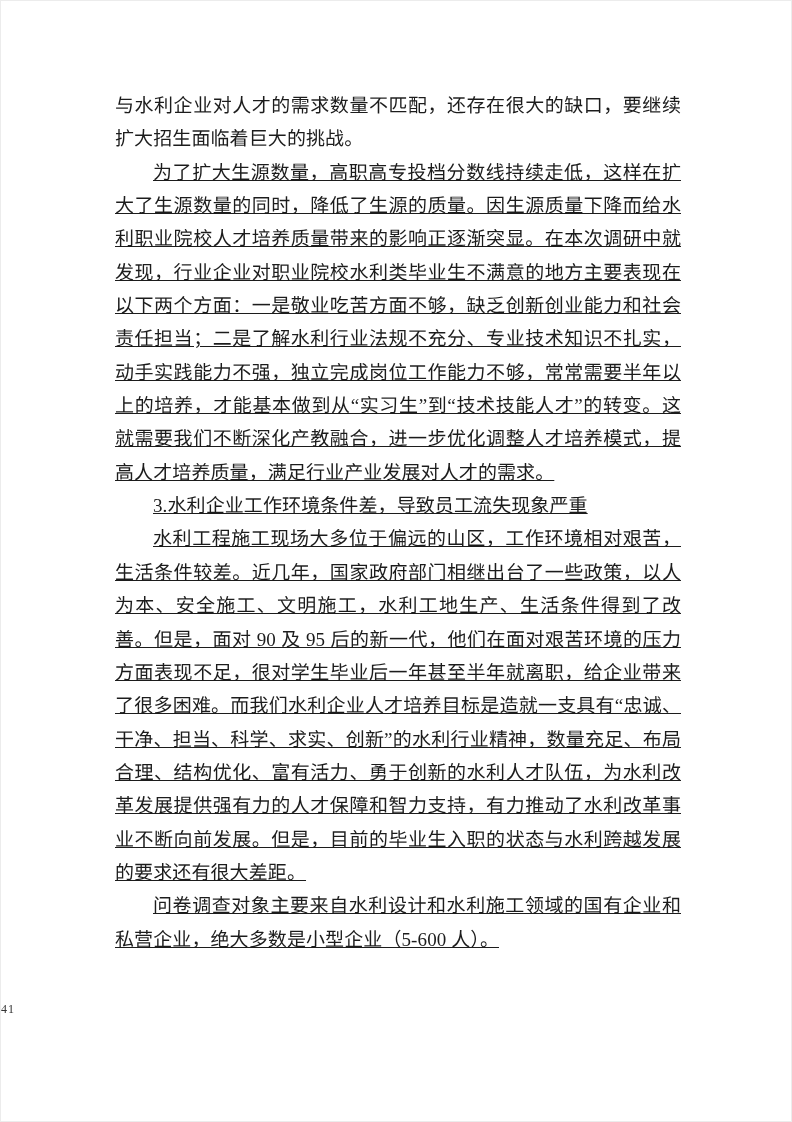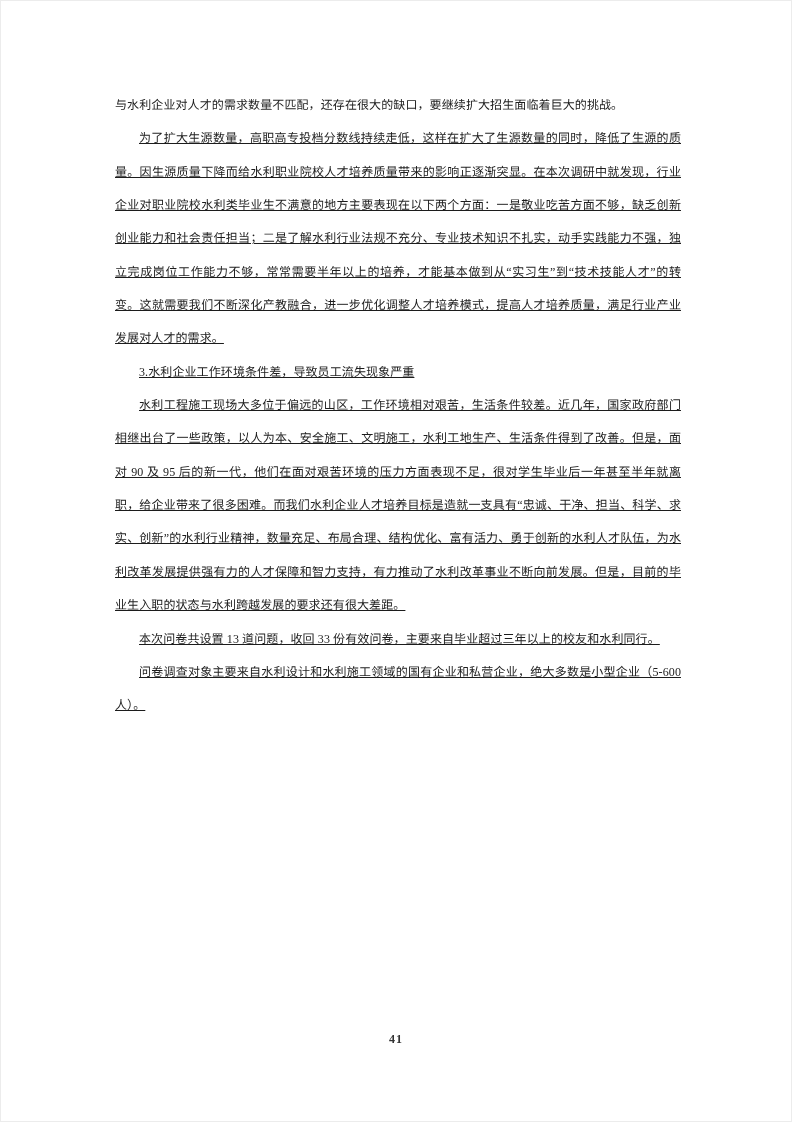--- a/index.html
+++ b/index.html
@@ -20,53 +20,51 @@
   }
   .content {
     position: absolute;
     left: 114px;
     top: 88px;
     width: 566px;
   }
   .para {
     margin: 0;
     padding: 0;
-    font-size: 12px;
+    font-size: 19px;
     line-height: 33.35px;
     text-align: justify;
     letter-spacing: 0.1px;
     word-break: normal;
   }
   .para.indent {
     text-indent: 2em;
     text-decoration: underline;
   }
   .page-footer {
     position: absolute;
     left: 0;
-    top: 1028px;
+    top: 998px;
     width: 100%;
-    text-align: center;
-    font-weight: bold;
+    text-align: left;
   }
   .page-number {
     font-size: 12px;
     color: #333333;
     letter-spacing: 1px;
   }
 </style>
 </head>
 <body>
 
 <div class="page">
   <main class="content">
 
   <p class="para">与水利企业对人才的需求数量不匹配，还存在很大的缺口，要继续扩大招生面临着巨大的挑战。</p>
       <p class="para indent">为了扩大生源数量，高职高专投档分数线持续走低，这样在扩大了生源数量的同时，降低了生源的质量。因生源质量下降而给水利职业院校人才培养质量带来的影响正逐渐突显。在本次调研中就发现，行业企业对职业院校水利类毕业生不满意的地方主要表现在以下两个方面：一是敬业吃苦方面不够，缺乏创新创业能力和社会责任担当；二是了解水利行业法规不充分、专业技术知识不扎实，动手实践能力不强，独立完成岗位工作能力不够，常常需要半年以上的培养，才能基本做到从“实习生”到“技术技能人才”的转变。这就需要我们不断深化产教融合，进一步优化调整人才培养模式，提高人才培养质量，满足行业产业发展对人才的需求。</p>
       <p class="para indent">3.水利企业工作环境条件差，导致员工流失现象严重</p>
       <p class="para indent">水利工程施工现场大多位于偏远的山区，工作环境相对艰苦，生活条件较差。近几年，国家政府部门相继出台了一些政策，以人为本、安全施工、文明施工，水利工地生产、生活条件得到了改善。但是，面对 90 及 95 后的新一代，他们在面对艰苦环境的压力方面表现不足，很对学生毕业后一年甚至半年就离职，给企业带来了很多困难。而我们水利企业人才培养目标是造就一支具有“忠诚、干净、担当、科学、求实、创新”的水利行业精神，数量充足、布局合理、结构优化、富有活力、勇于创新的水利人才队伍，为水利改革发展提供强有力的人才保障和智力支持，有力推动了水利改革事业不断向前发展。但是，目前的毕业生入职的状态与水利跨越发展的要求还有很大差距。</p>
-      <p class="para indent">本次问卷共设置 13 道问题，收回 33 份有效问卷，主要来自毕业超过三年以上的校友和水利同行。</p>
       <p class="para indent">问卷调查对象主要来自水利设计和水利施工领域的国有企业和私营企业，绝大多数是小型企业（5-600 人）。</p>
     </main>
   <footer class="page-footer">
     <span class="page-number">41</span>
   </footer>
 </div>
 
 </body></html>

